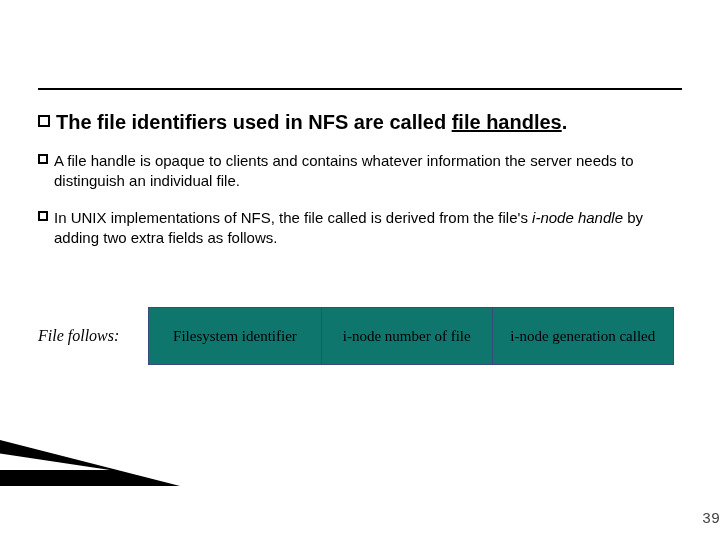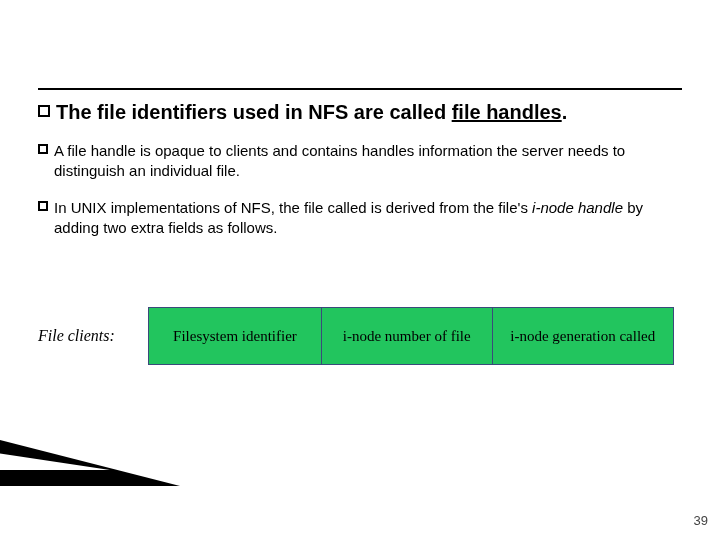--- a/index.html
+++ b/index.html
@@ -28,20 +28,21 @@
   .content {
     position: absolute;
     left: 38px;
     right: 38px;
     top: 100px;
   }
   .bul {
     display: flex;
     align-items: flex-start;
     margin-bottom: 16px;
+    margin-top: 10px;
   }
   .sq {
     flex: 0 0 auto;
     width: 12px;
     height: 12px;
     border: 2px solid #000;
     margin-right: 6px;
     margin-top: 5px;
     box-sizing: border-box;
   }
@@ -78,38 +79,39 @@
     font-size: 16px;
   }
   .fig-table {
     position: absolute;
     left: 110px;
     top: 2px;
     border-collapse: collapse;
   }
   .fig-table td {
     border: 1px solid #3a4a7a;
-    background: #22c55e;
+    background: #0f766e;
     font-family: "Times New Roman", Times, serif;
     font-size: 15px;
     text-align: center;
     vertical-align: middle;
     height: 56px;
     padding: 0 12px;
   }
   .c1 { width: 160px; }
   .c2 { width: 160px; }
   .c3 { width: 170px; }
 
   .page-num {
     position: absolute;
-    right: 12px;
+    right: 0;
     bottom: 12px;
-    font-size: 13px;
+    font-size: 15px;
     color: #444;
+    font-family: Liberation Mono, monospace;
   }
 
   
   .wedge {
     position: absolute;
     left: 0;
     bottom: 54px;
     width: 180px;
     height: 46px;
     overflow: hidden;
@@ -140,34 +142,34 @@
 
     <div class="bul">
       <span class="sq"></span>
       <span class="b-main">
         <span>The file identifiers used in NFS are called </span><span class="u">file handles</span><span>.</span>
       </span>
     </div>
 
     <div class="bul">
       <span class="sq small"></span>
-      <span class="b-sub">A file handle is opaque to clients and contains handles information the server needs to distinguish an individual file.</span>
+      <span class="b-sub">A file handle is opaque to clients and contains whatever information the server needs to distinguish an individual file.</span>
     </div>
 
     <div class="bul">
       <span class="sq small"></span>
       <span class="b-sub">
         <span>In UNIX implementations of NFS, the file called is derived from the file's </span><span class="it">i-node handle</span><span> by adding two extra fields as follows.</span>
       </span>
     </div>
 
   </div>
 
   <div class="figure">
-    <span class="fig-label">File clients:</span>
+    <span class="fig-label">File follows:</span>
     <table class="fig-table">
       <tbody>
           <tr>
         <td class="c1">Filesystem identifier</td>
         <td class="c2">i-node number of file</td>
         <td class="c3">i-node generation called</td>
       </tr>
     </tbody>
       </table>
   </div>

